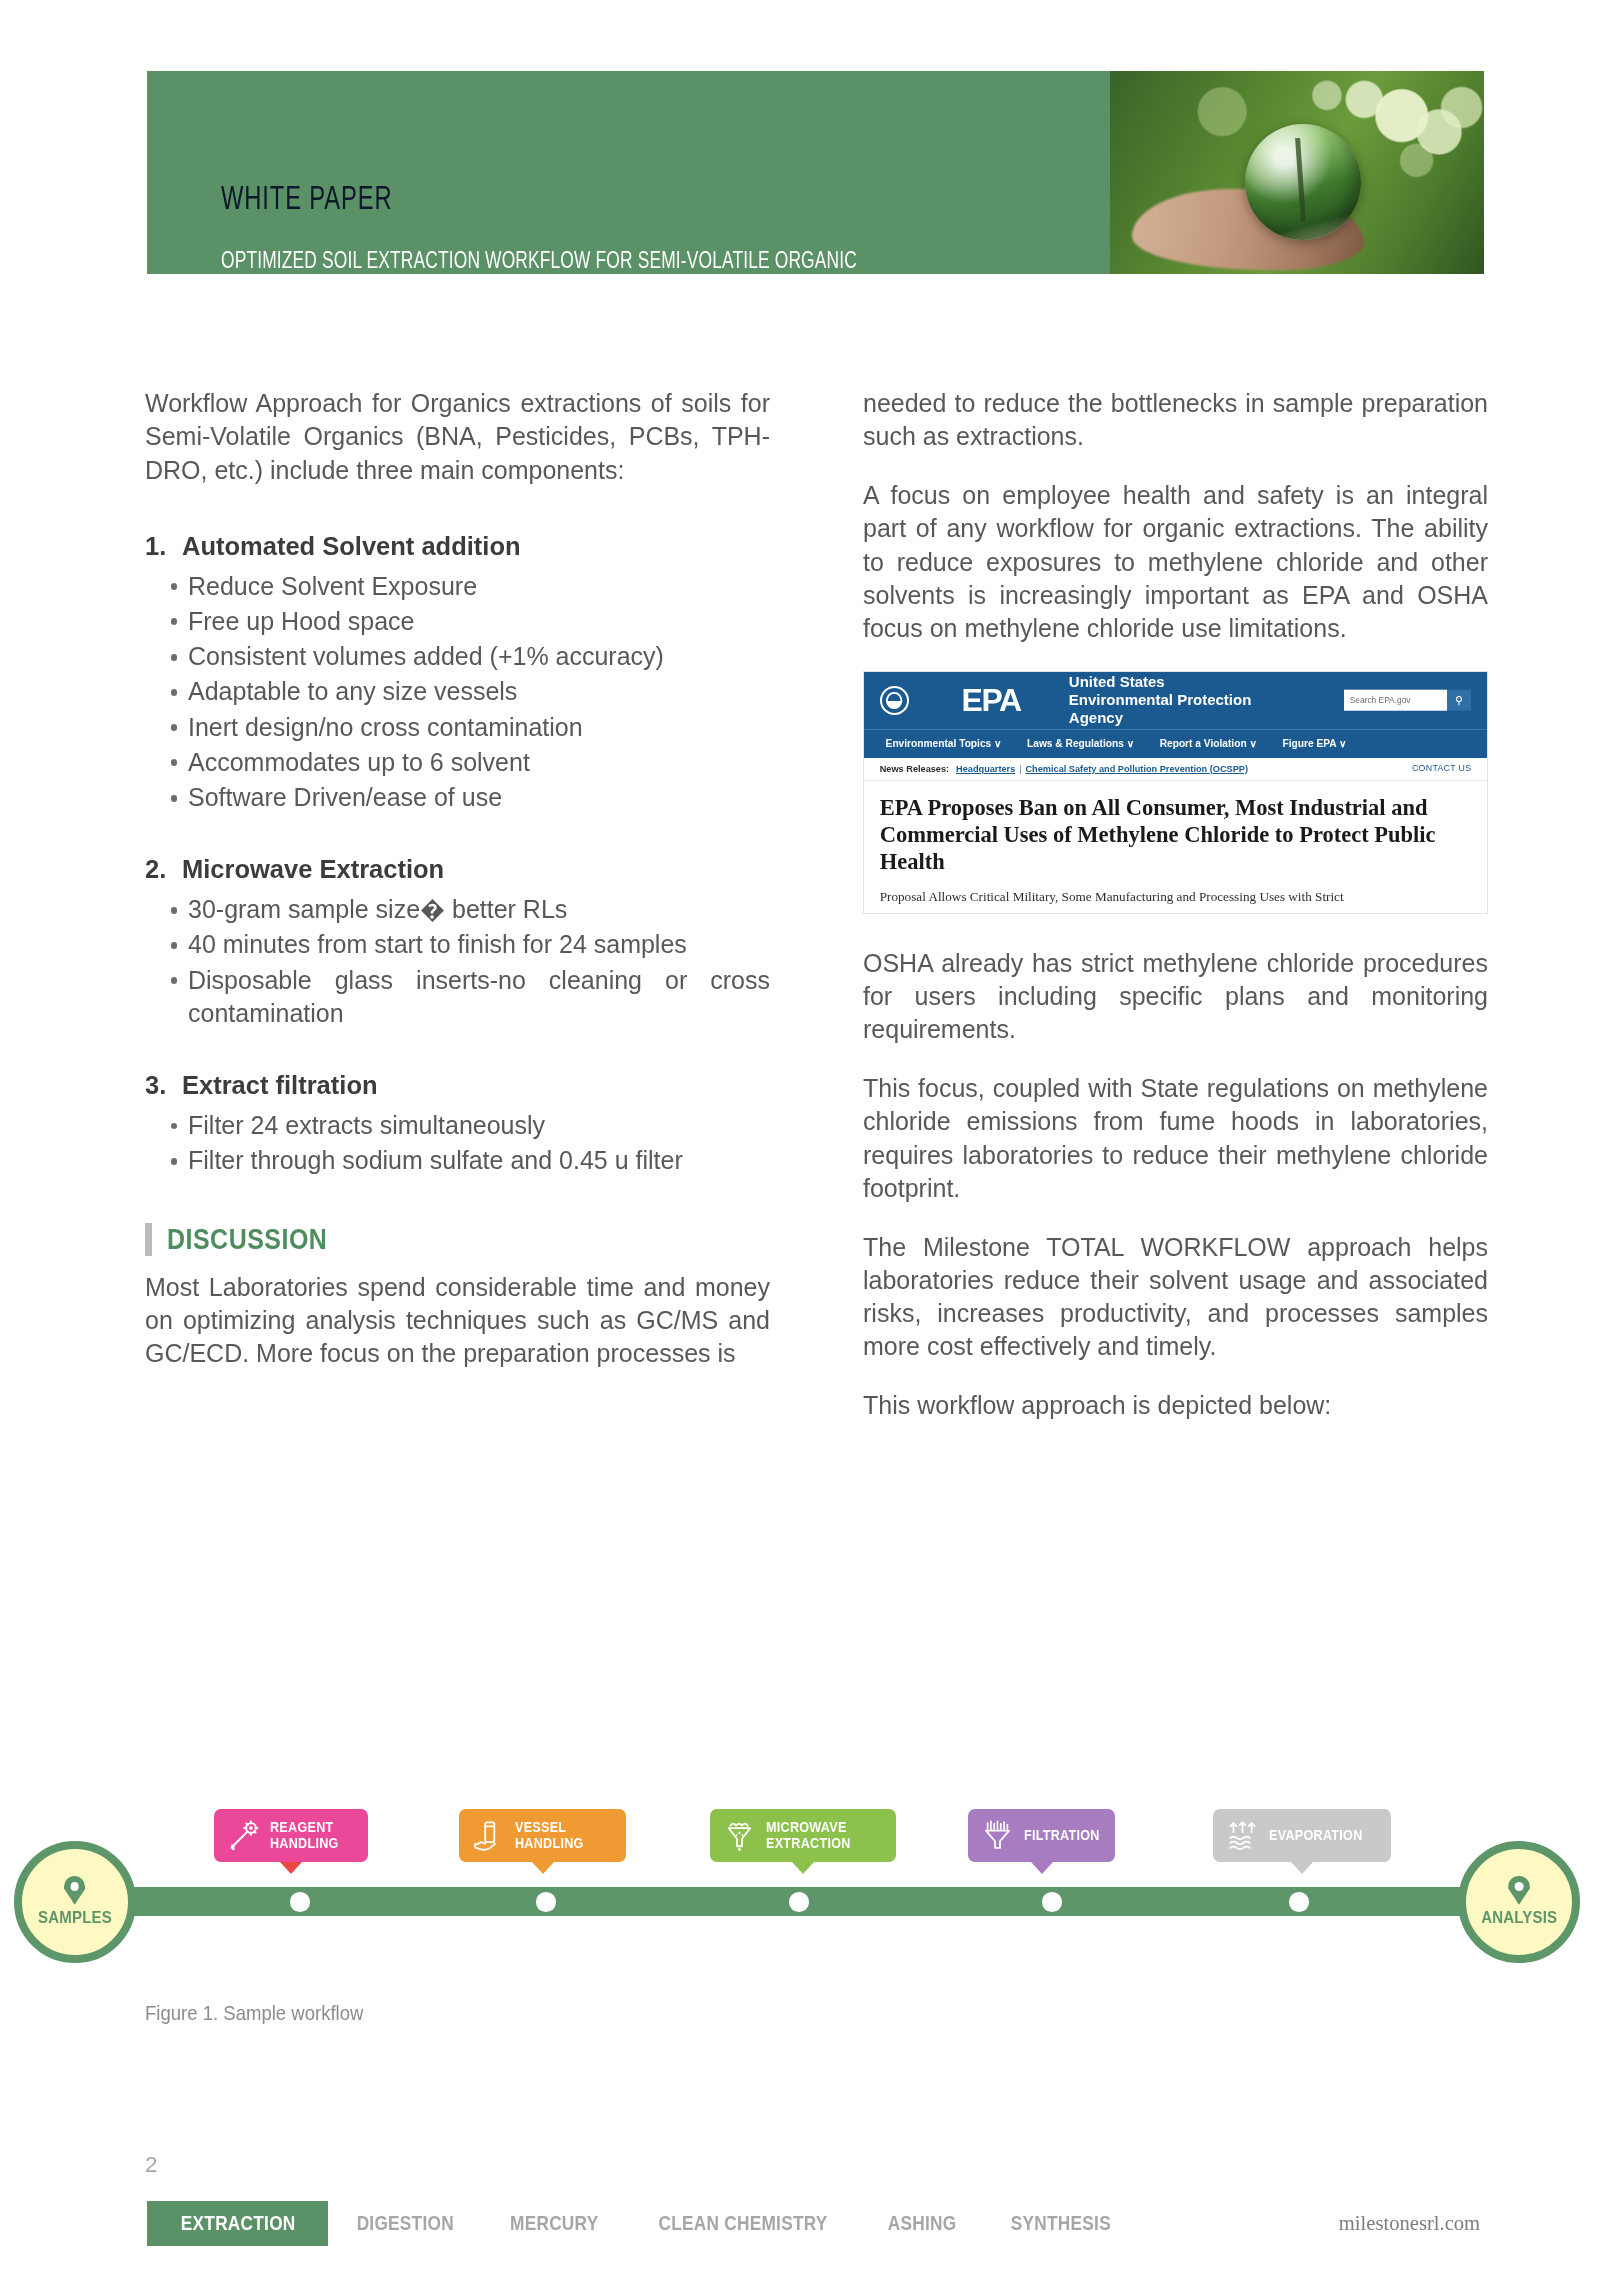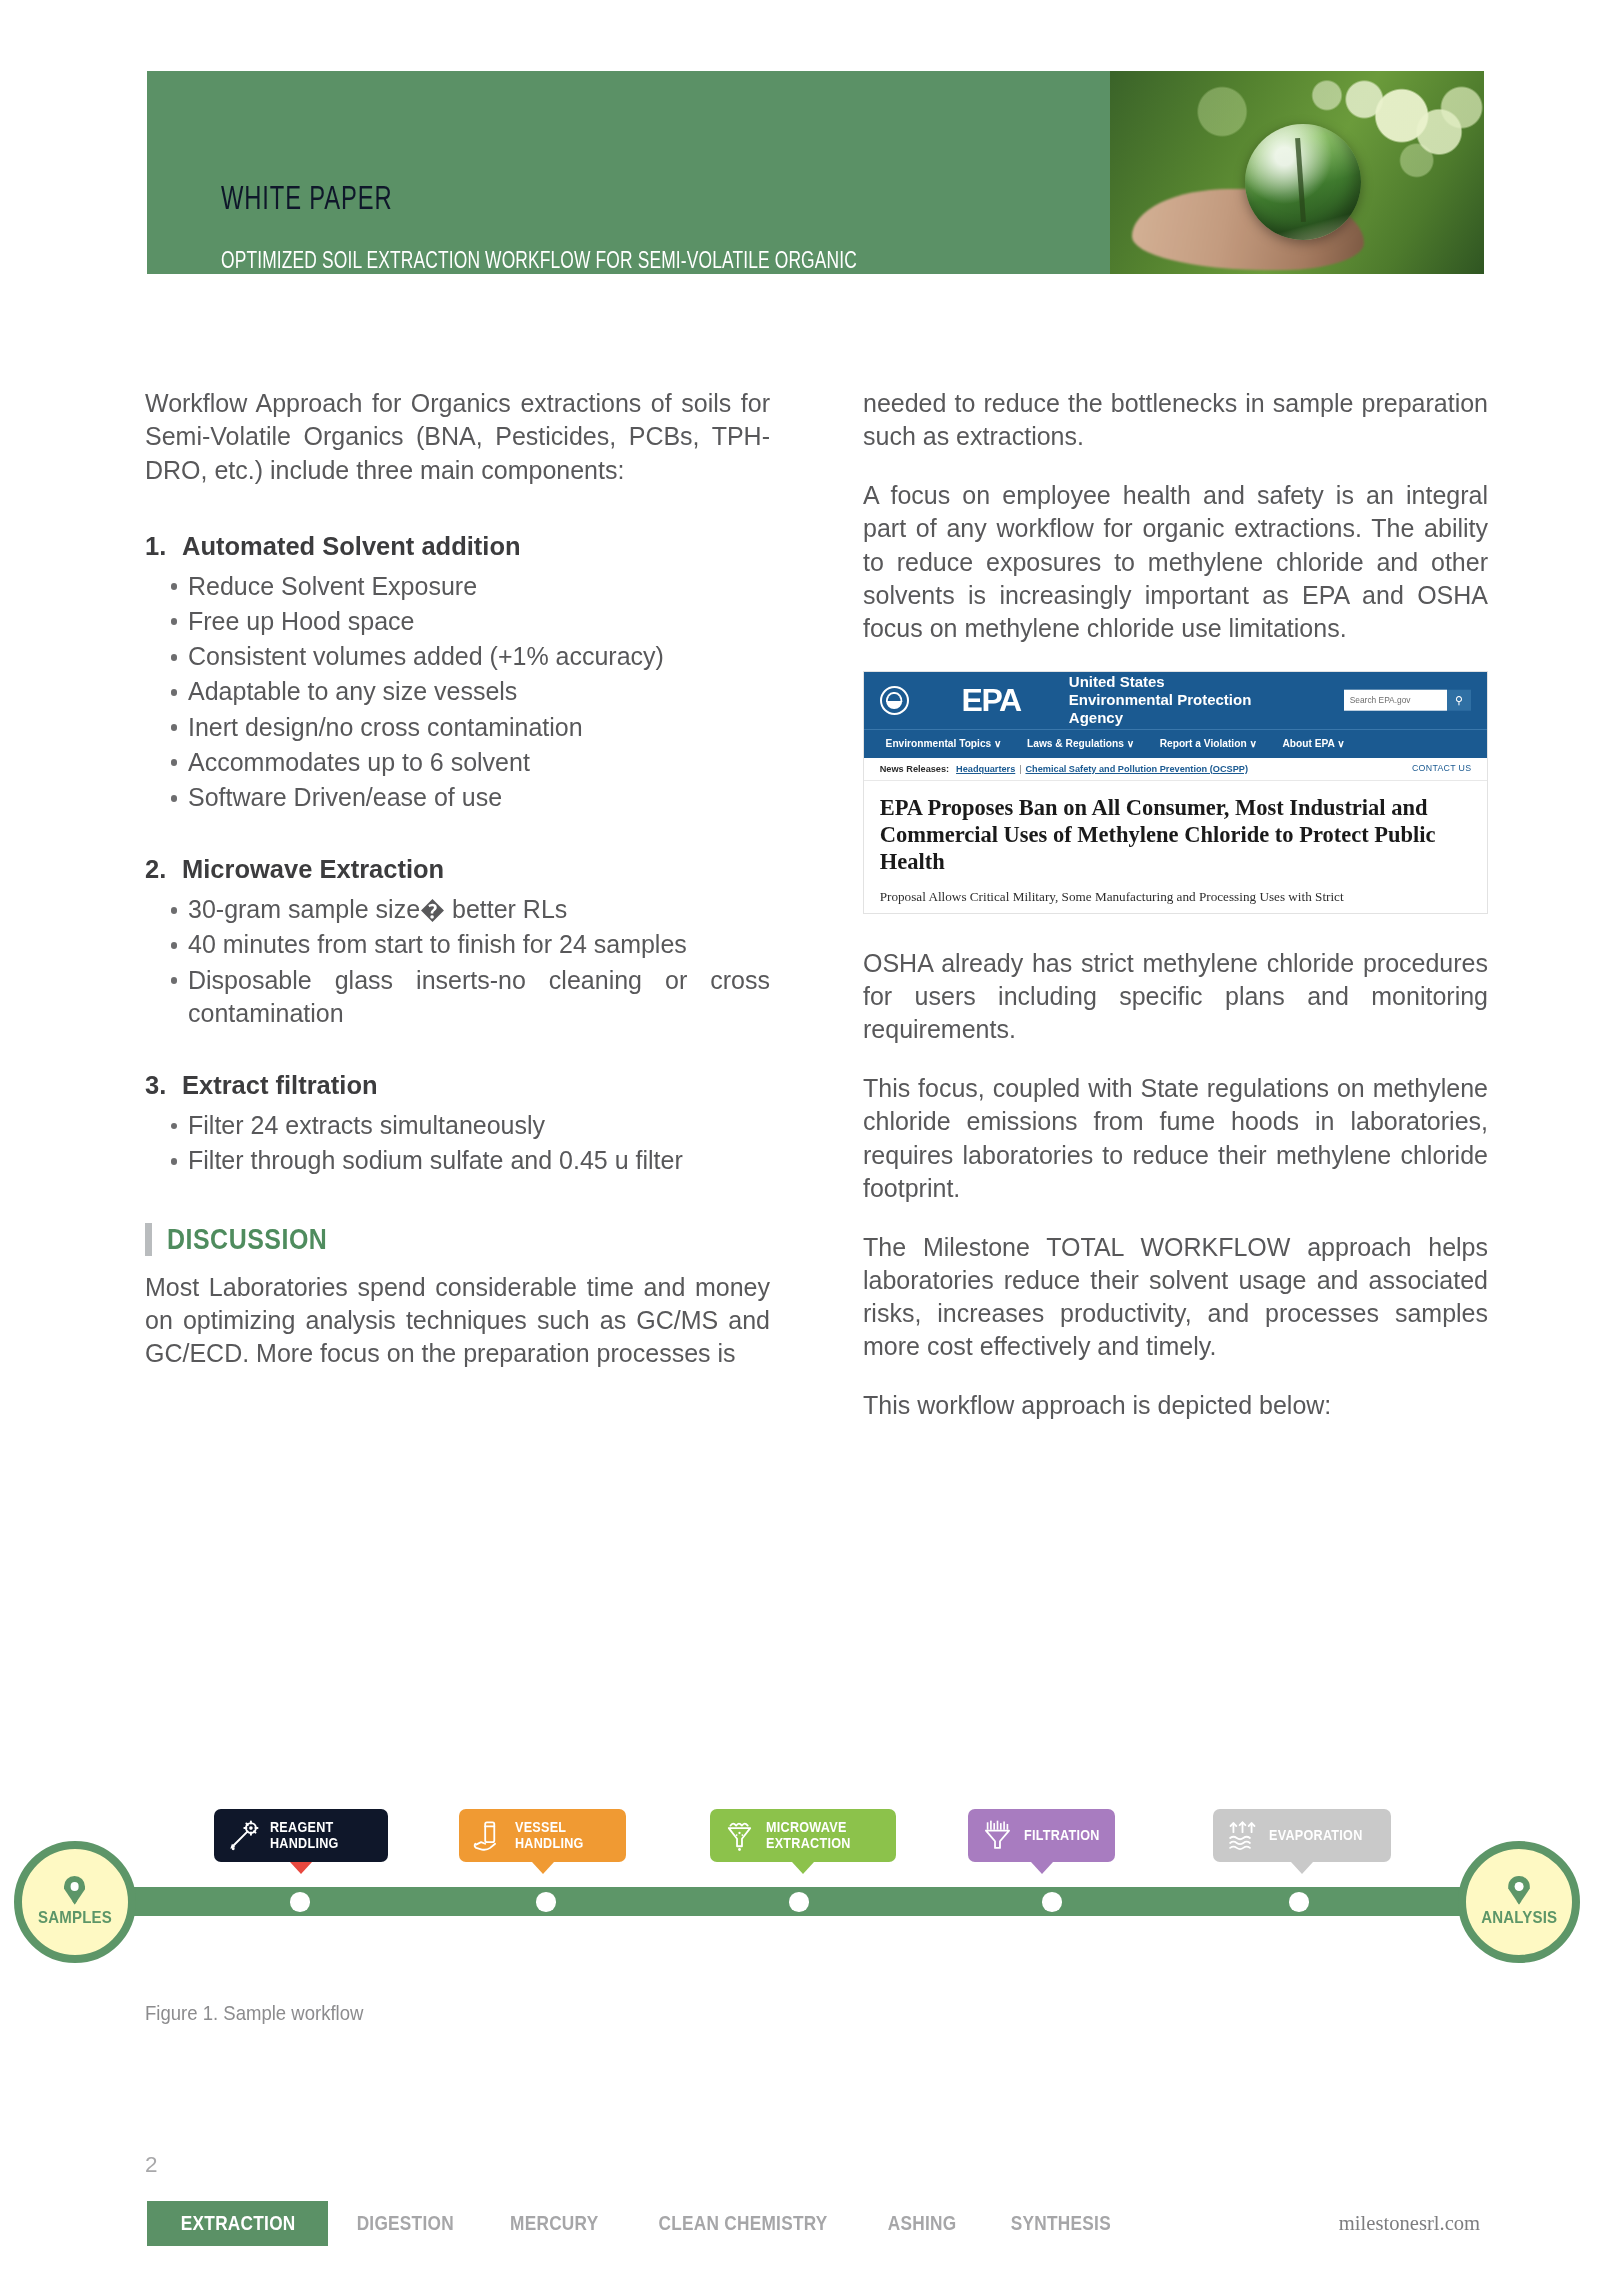--- a/index.html
+++ b/index.html
@@ -545,21 +545,21 @@
       </div>
       <div class="epa-search">
         <div class="epa-search-box">Search EPA.gov</div>
         <div class="epa-search-btn">⚲</div>
       </div>
     </div>
     <div class="epa-nav">
       <span>Environmental Topics ∨</span>
       <span>Laws &amp; Regulations ∨</span>
       <span>Report a Violation ∨</span>
-      <span>About EPA ∨</span>
+      <span>Figure EPA ∨</span>
     </div>
     <div class="epa-news">
       <b>News Releases:</b>
       <a>Headquarters</a>
       <span class="sep">|</span>
       <a style="margin-left:0">Chemical Safety and Pollution Prevention (OCSPP)</a>
       <span class="epa-contact">CONTACT US</span>
     </div>
     <div class="epa-body">
       <div class="epa-headline">EPA Proposes Ban on All Consumer, Most Industrial and Commercial Uses of Methylene Chloride to Protect Public Health</div>
@@ -588,21 +588,21 @@
     </div>
   <div class="endpoint-label"><span class="endpoint-label-inner">ANALYSIS</span></div>
 </div>
 
 <div class="node" style="left:290px"></div>
 <div class="node" style="left:536px"></div>
 <div class="node" style="left:789px"></div>
 <div class="node" style="left:1042px"></div>
 <div class="node" style="left:1289px"></div>
 
-<div class="badge" id="b0" style="left: 214px; width: 174px; background: #0f172a; align-items: center;">
+<div class="badge" id="b0" style="left: 214px; width: 154px; background: #ec4899; align-items: center;">
   <div class="badge-ico">
     <svg viewBox="0 0 40 40" width="33" height="33">
       <g fill="none" stroke="#ffffff" stroke-width="2.4" stroke-linecap="round">
         <line x1="7" y1="33" x2="25" y2="15"></line>
         <path d="M6 30 L4 36 L10 34 Z" fill="#ffffff" stroke="none"></path>
         <circle cx="29" cy="11" r="6"></circle>
         <circle cx="29" cy="11" r="2.2" fill="#ffffff" stroke="none"></circle>
         <line x1="29" y1="3" x2="29" y2="5.5"></line>
         <line x1="29" y1="16.5" x2="29" y2="19"></line>
         <line x1="21" y1="11" x2="23.5" y2="11"></line>

